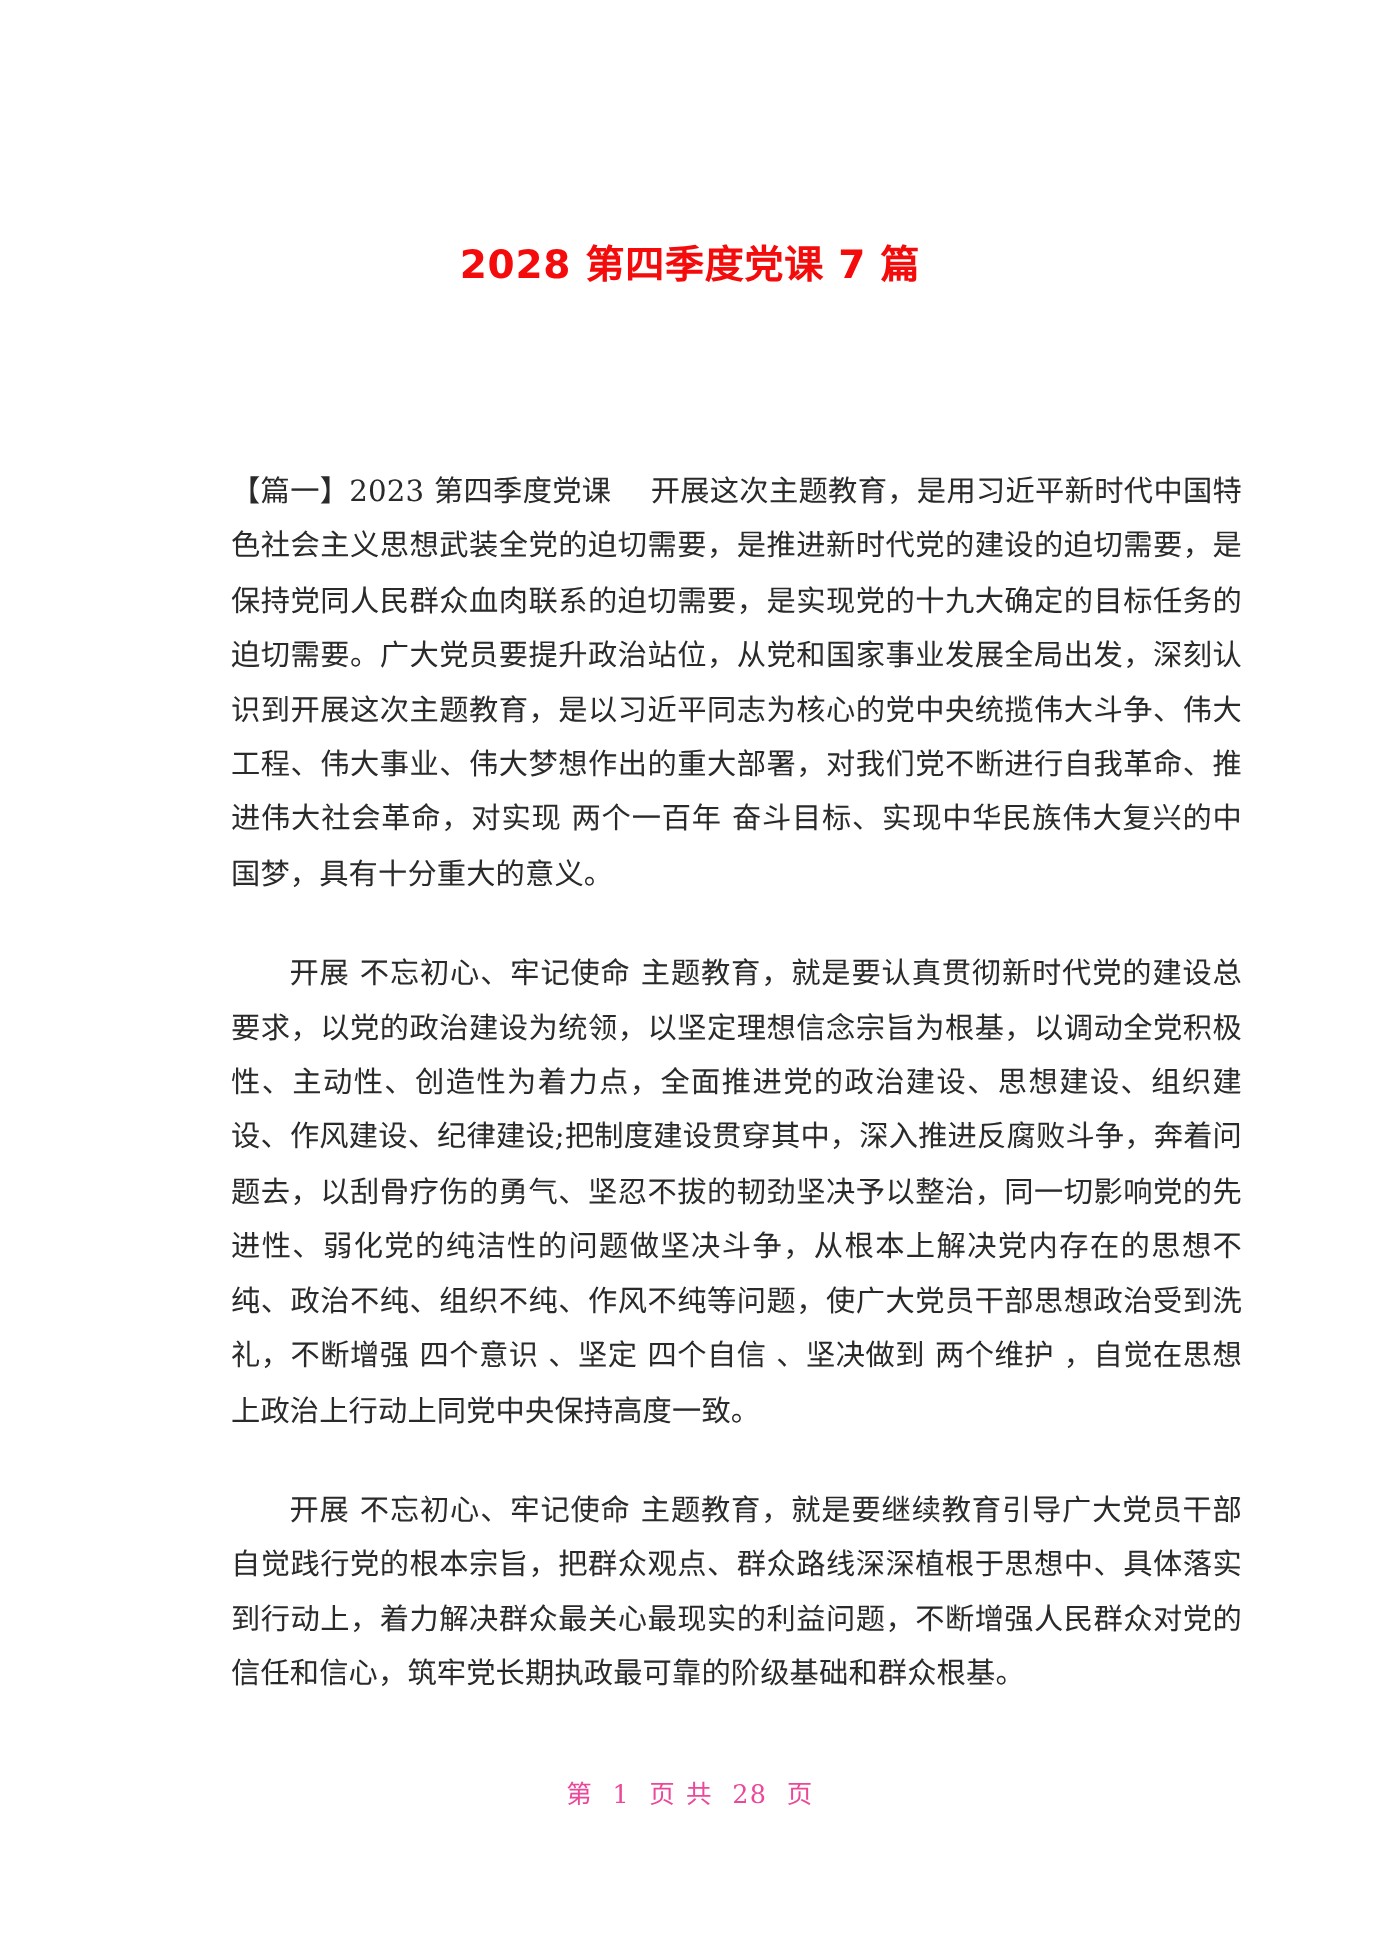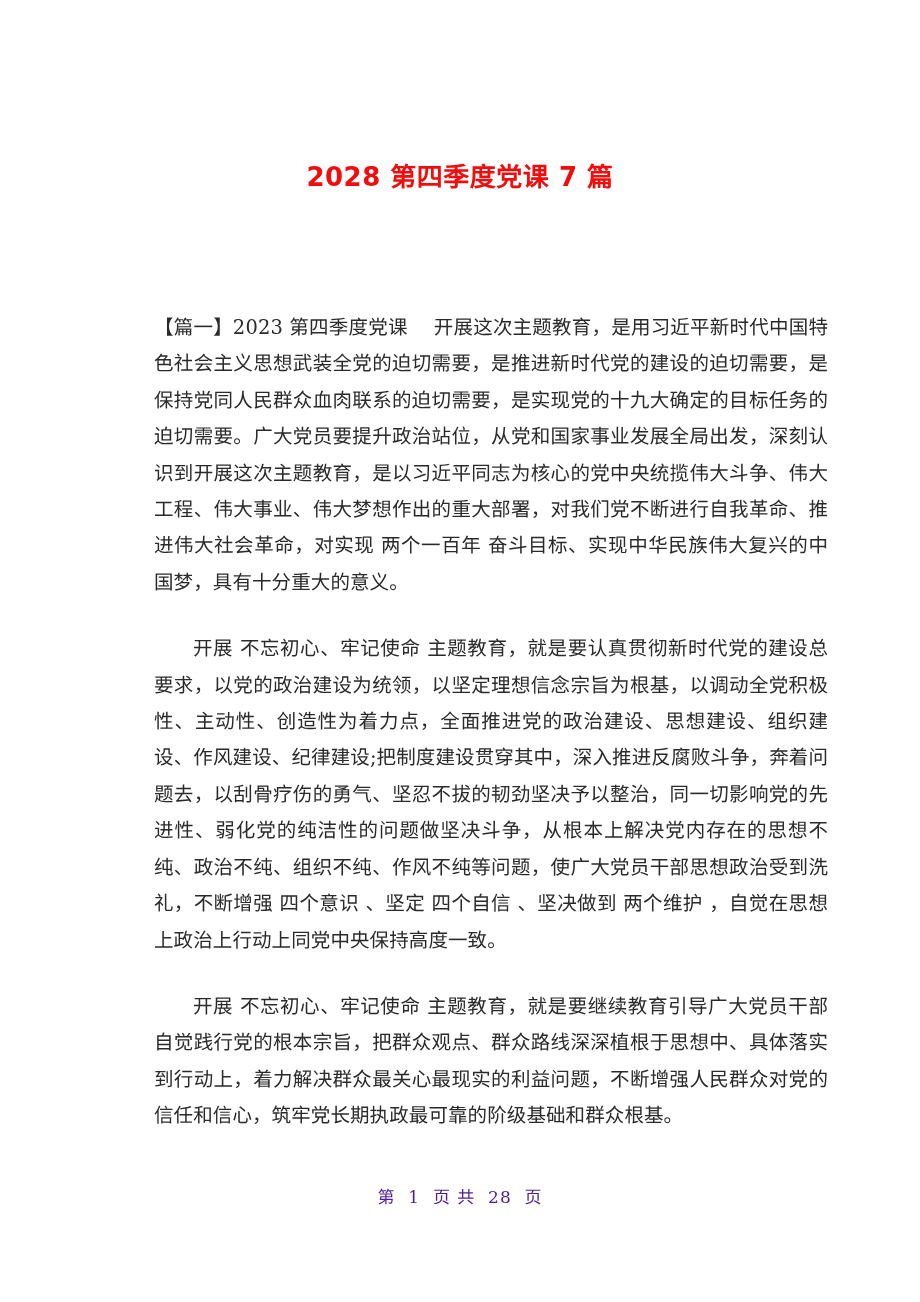--- a/index.html
+++ b/index.html
@@ -70,21 +70,21 @@
     margin-bottom: 0;
   }
 
   
   .footer {
     position: absolute;
     left: 0;
     right: 0;
     top: 1186px;
     text-align: center;
-    color: #4c1d95;
+    color: #ec4899;
     font-family: "DejaVu Serif", "Liberation Serif", serif;
     font-size: 17px;
     line-height: 22px;
     letter-spacing: 1px;
     white-space: pre;
   }
 </style>
 </head>
 <body>
 

